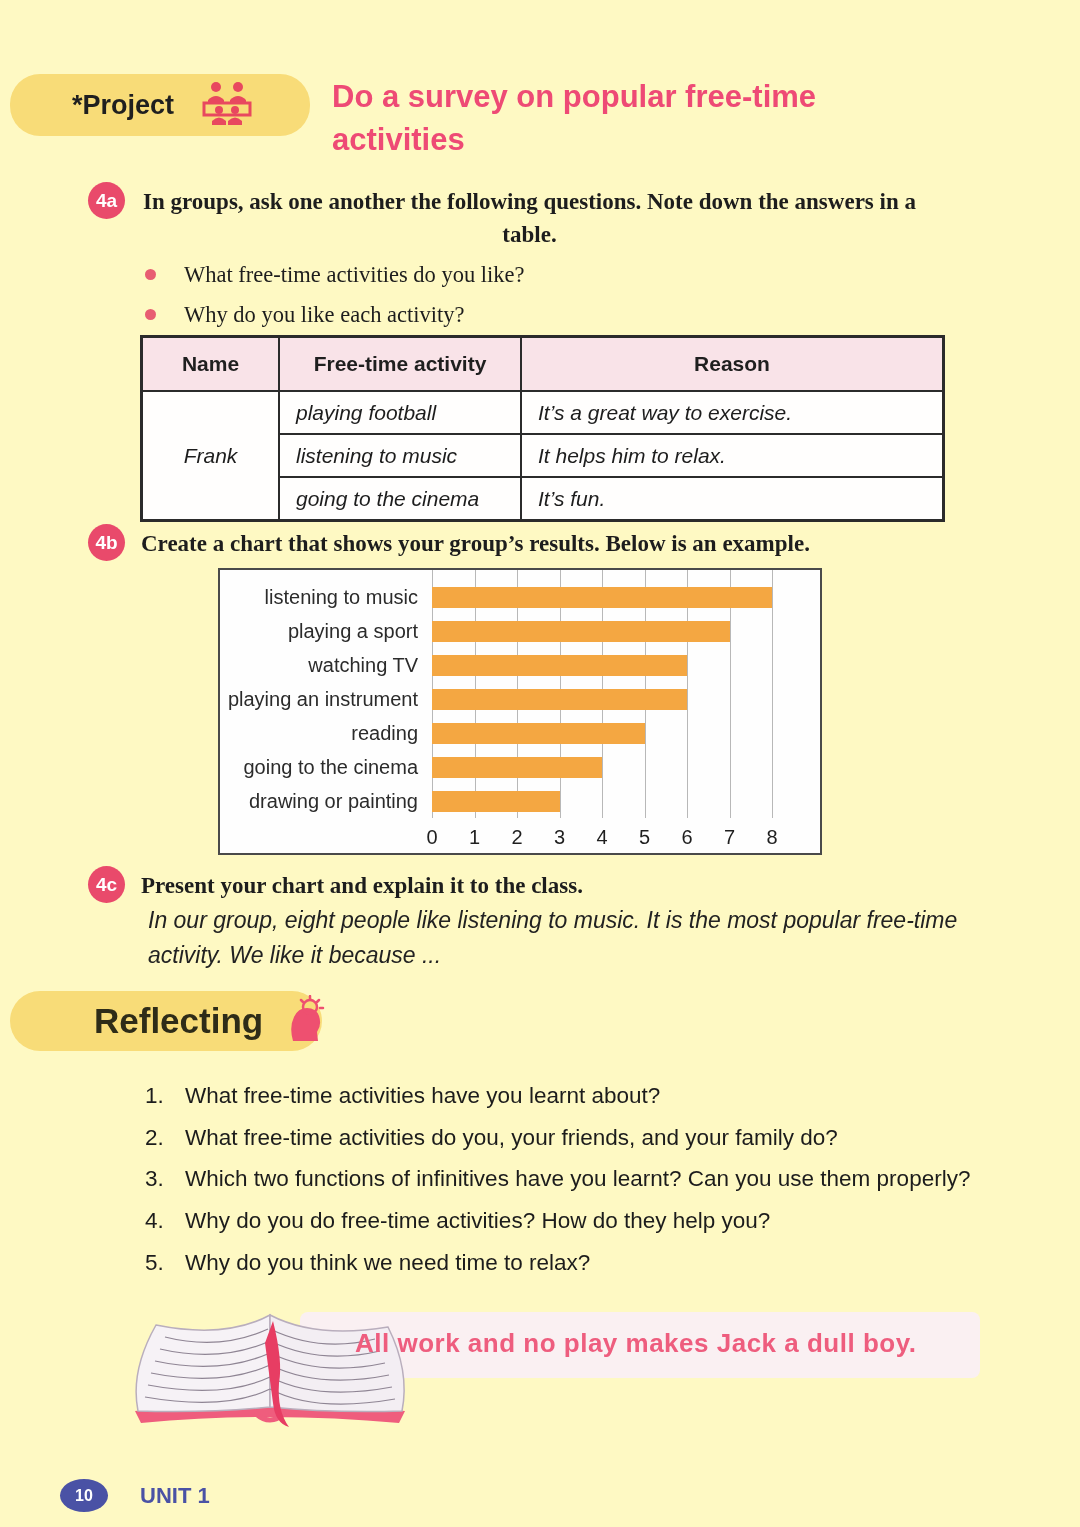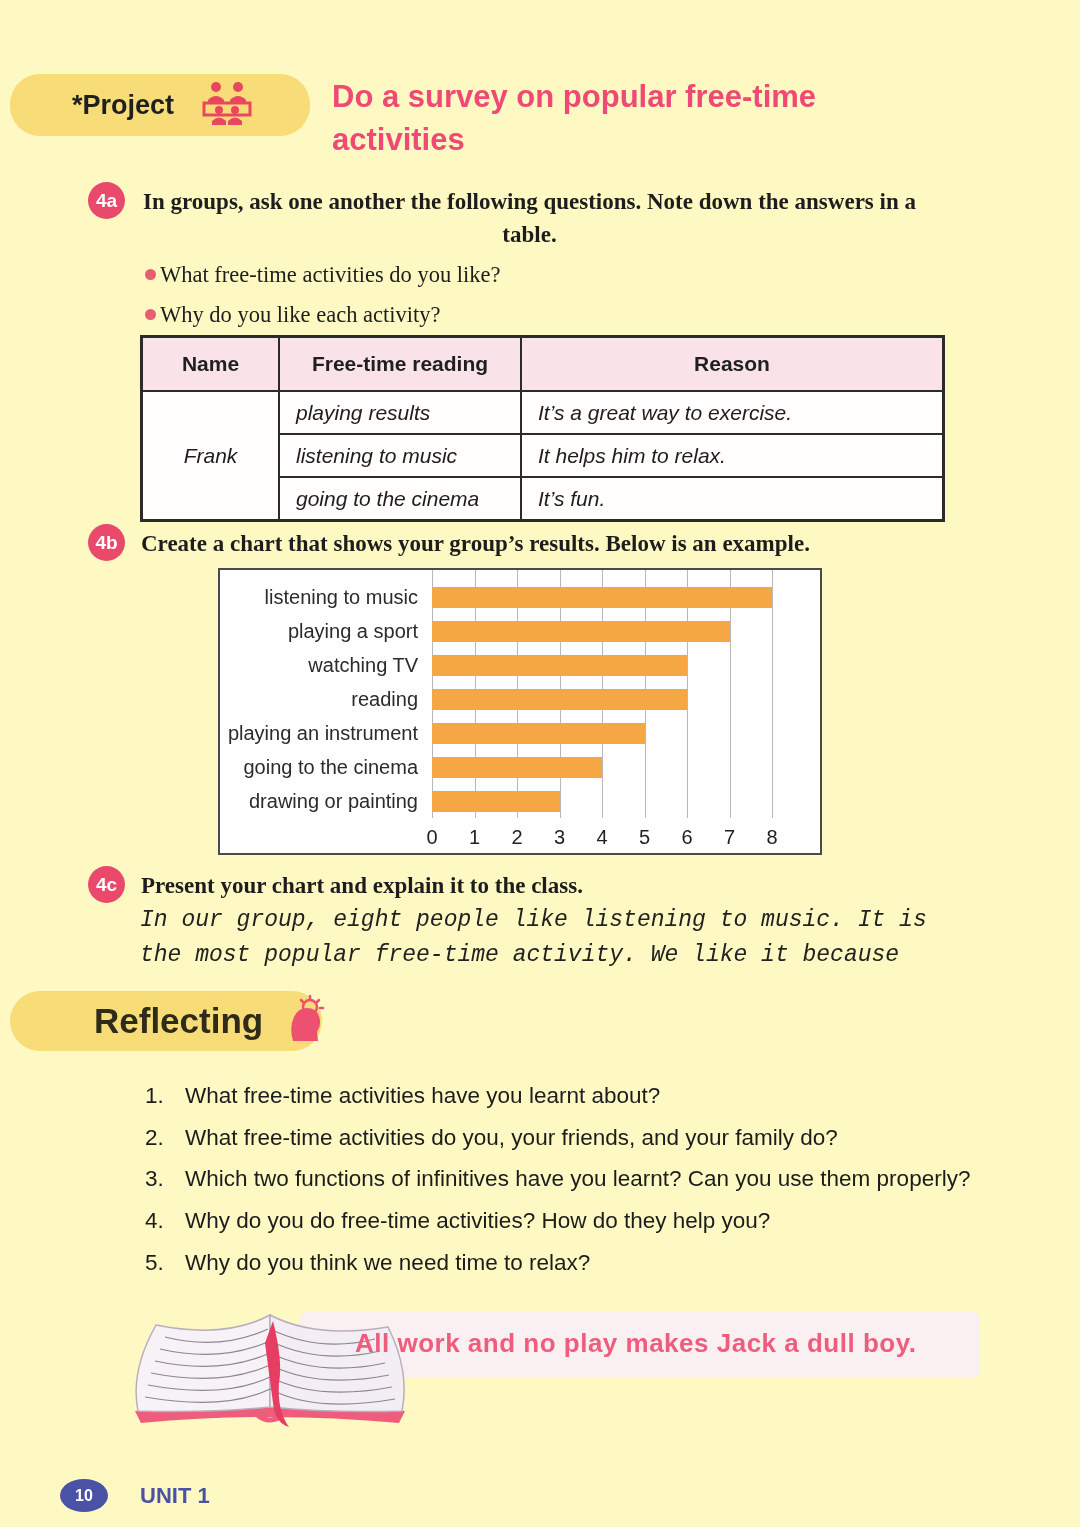--- a/index.html
+++ b/index.html
@@ -45,21 +45,21 @@
   .section-4a{top:182px;width:830px;text-align:center;}
   .section-4b{top:524px;width:830px;}
   .section-4c{top:866px;width:830px;}
   .section-text{
     font-weight:bold;font-size:23px;line-height:1.45;
     padding-top:3px;
   }
 
   .bullet-list{position:absolute;top:258px;left:145px;width:700px;
     list-style:none;margin:0;padding:0;}
-  .bullet-list li{display:flex;align-items:baseline;gap:4px;
+  .bullet-list li{display:flex;align-items:baseline;gap:28px;
     font-size:22.5px;line-height:1.5;margin-bottom:6px;}
   .bullet-dot{width:11px;height:11px;border-radius:50%;background:#e85d72;
     flex:0 0 11px;position:relative;top:-2px;}
 
   
   .survey-table-wrap{position:absolute;top:335px;left:140px;}
   table.survey{border-collapse:collapse;border:3px solid #2b2b2b;
     font-family:"Liberation Sans",sans-serif;}
   table.survey th{
     background:#f9e3e8;border:2px solid #2b2b2b;
@@ -88,22 +88,22 @@
   .chart-grid{position:absolute;top:-10px;bottom:0;left:0;right:0;}
   .gridline{position:absolute;top:0;bottom:0;width:1px;background:#b8b8b8;}
   .chart-row{height:34px;display:flex;align-items:center;position:relative;}
   .chart-bar{height:21px;background:#f4a742;position:relative;z-index:1;}
   .chart-axis{position:relative;height:36px;width:340px;margin-left:212px;}
   .chart-axis .tick{position:absolute;top:8px;transform:translateX(-50%);
     font-size:20px;color:#1f1f1f;}
 
   
   .example-text{
-    position:absolute;top:903px;left:140px;width:810px;
-    font-family:Liberation Mono, monospace;font-style:italic;
+    position:absolute;top:903px;left:148px;width:810px;
+    font-family:Liberation Sans, sans-serif;font-style:italic;
     font-size:23px;line-height:1.5;color:#222;
   }
 
   
   .reflecting-pill{
     position:absolute;top:991px;left:10px;
     width:312px;height:60px;box-sizing:border-box;
     background:#f8dc78;border-radius:30px;
     display:flex;align-items:center;gap:22px;padding-left:84px;
   }
@@ -184,28 +184,28 @@
         <span class="bullet-dot"></span>
         <span>Why do you like each activity?</span>
       </li>
     </ul>
 
   <div class="survey-table-wrap">
     <table class="survey">
       <thead>
         <tr>
           <th>Name</th>
-          <th>Free-time reading</th>
+          <th>Free-time activity</th>
           <th>Reason</th>
         </tr>
       </thead>
       <tbody>
           <tr>
             <td class="name-cell" rowspan="3">Frank</td>
-            <td class="activity-cell">playing results</td>
+            <td class="activity-cell">playing football</td>
             <td class="reason-cell">It’s a great way to exercise.</td>
           </tr>
           <tr>
             <td class="activity-cell">listening to music</td>
             <td class="reason-cell">It helps him to relax.</td>
           </tr>
           <tr>
             <td class="activity-cell">going to the cinema</td>
             <td class="reason-cell">It’s fun.</td>
           </tr>
@@ -217,22 +217,22 @@
     <span class="badge">4b</span>
     <span class="section-text">Create a chart that shows your group’s results. Below is an example.</span>
   </div>
 
   <div class="chart-box">
     <div class="chart-body">
       <div class="chart-labels">
           <div class="chart-label">listening to music</div>
           <div class="chart-label">playing a sport</div>
           <div class="chart-label">watching TV</div>
+          <div class="chart-label">playing an instrument</div>
           <div class="chart-label">reading</div>
-          <div class="chart-label">playing an instrument</div>
           <div class="chart-label">going to the cinema</div>
           <div class="chart-label">drawing or painting</div>
         </div>
       <div class="chart-plot">
         <div class="chart-grid">
             <div class="gridline" style="left: 0%;"></div>
             <div class="gridline" style="left: 12.5%;"></div>
             <div class="gridline" style="left: 25%;"></div>
             <div class="gridline" style="left: 37.5%;"></div>
             <div class="gridline" style="left: 50%;"></div>

